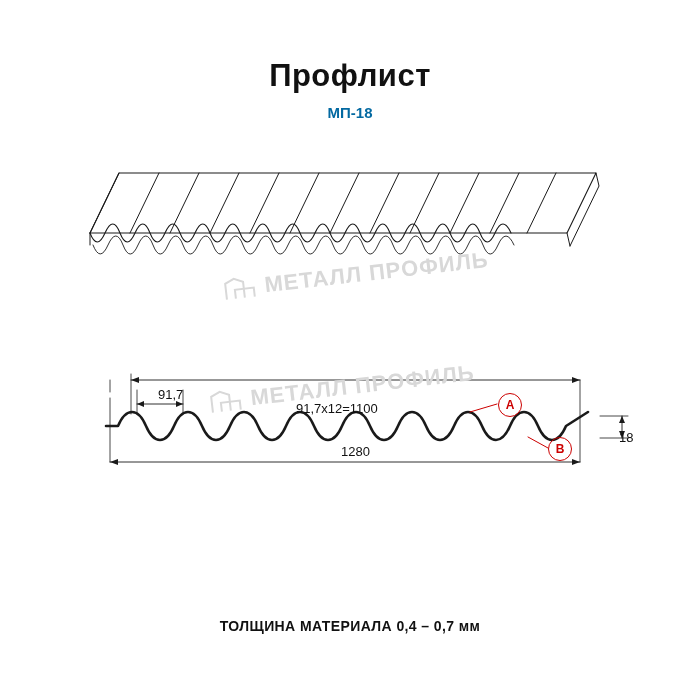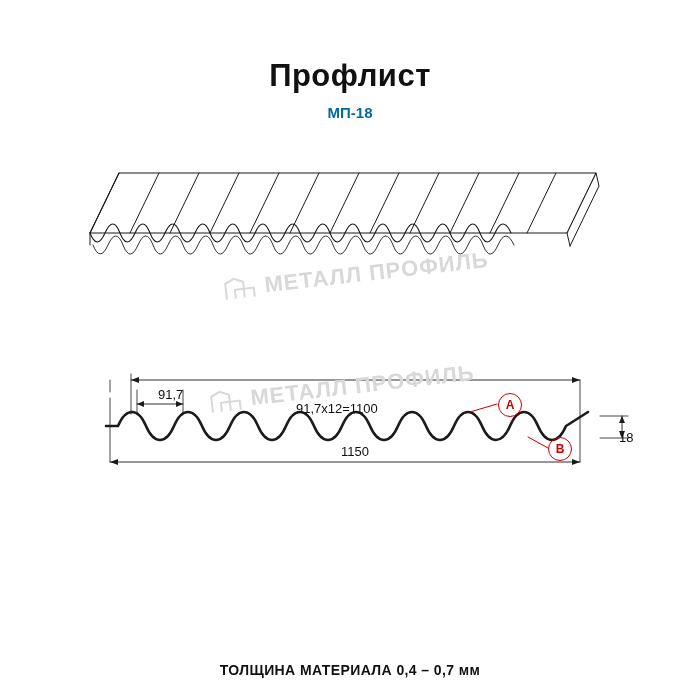--- a/index.html
+++ b/index.html
@@ -44,21 +44,20 @@
   .footer-note {
     position: absolute;
     top: 618px;
     left: 0;
     width: 700px;
     text-align: center;
     font-size: 14px;
     font-weight: bold;
     letter-spacing: 0.4px;
     color: #111;
-    margin-top: 44px;
   }
   .svg-layer {
     position: absolute;
     top: 0;
     left: 0;
   }
   .wm {
     position: absolute;
     pointer-events: none;
     color: #d8d8d8;
@@ -208,21 +207,21 @@
                q 6 14 14 14 q 8 0 14 -14
                L588 412" fill="none" stroke="#1a1a1a" stroke-width="2.6" stroke-linejoin="round"></path>
 
       <path d="M497 404 L470 412" stroke="#cc0000" stroke-width="1.0"></path>
       <path d="M548 448 L528 437" stroke="#cc0000" stroke-width="1.0"></path>
     </g>
   </svg>
 
   <div class="label label-1100">91,7х12=1100</div>
   <div class="label label-917">91,7</div>
-  <div class="label label-1150">1150</div>
+  <div class="label label-1150">1280</div>
   <div class="label label-18">18</div>
 
   <div class="callout callout-a">A</div>
   <div class="callout callout-b">B</div>
 
   <div class="wm wm1">
     <span class="wm-logo">
       <svg width="34" height="26" viewBox="0 0 34 26" fill="none" stroke="#d8d8d8" stroke-width="2">
         <path d="M3 23 L3 7 L12 3 L21 7 L21 23"></path>
         <path d="M12 23 L12 14 L31 14 L31 23"></path>

